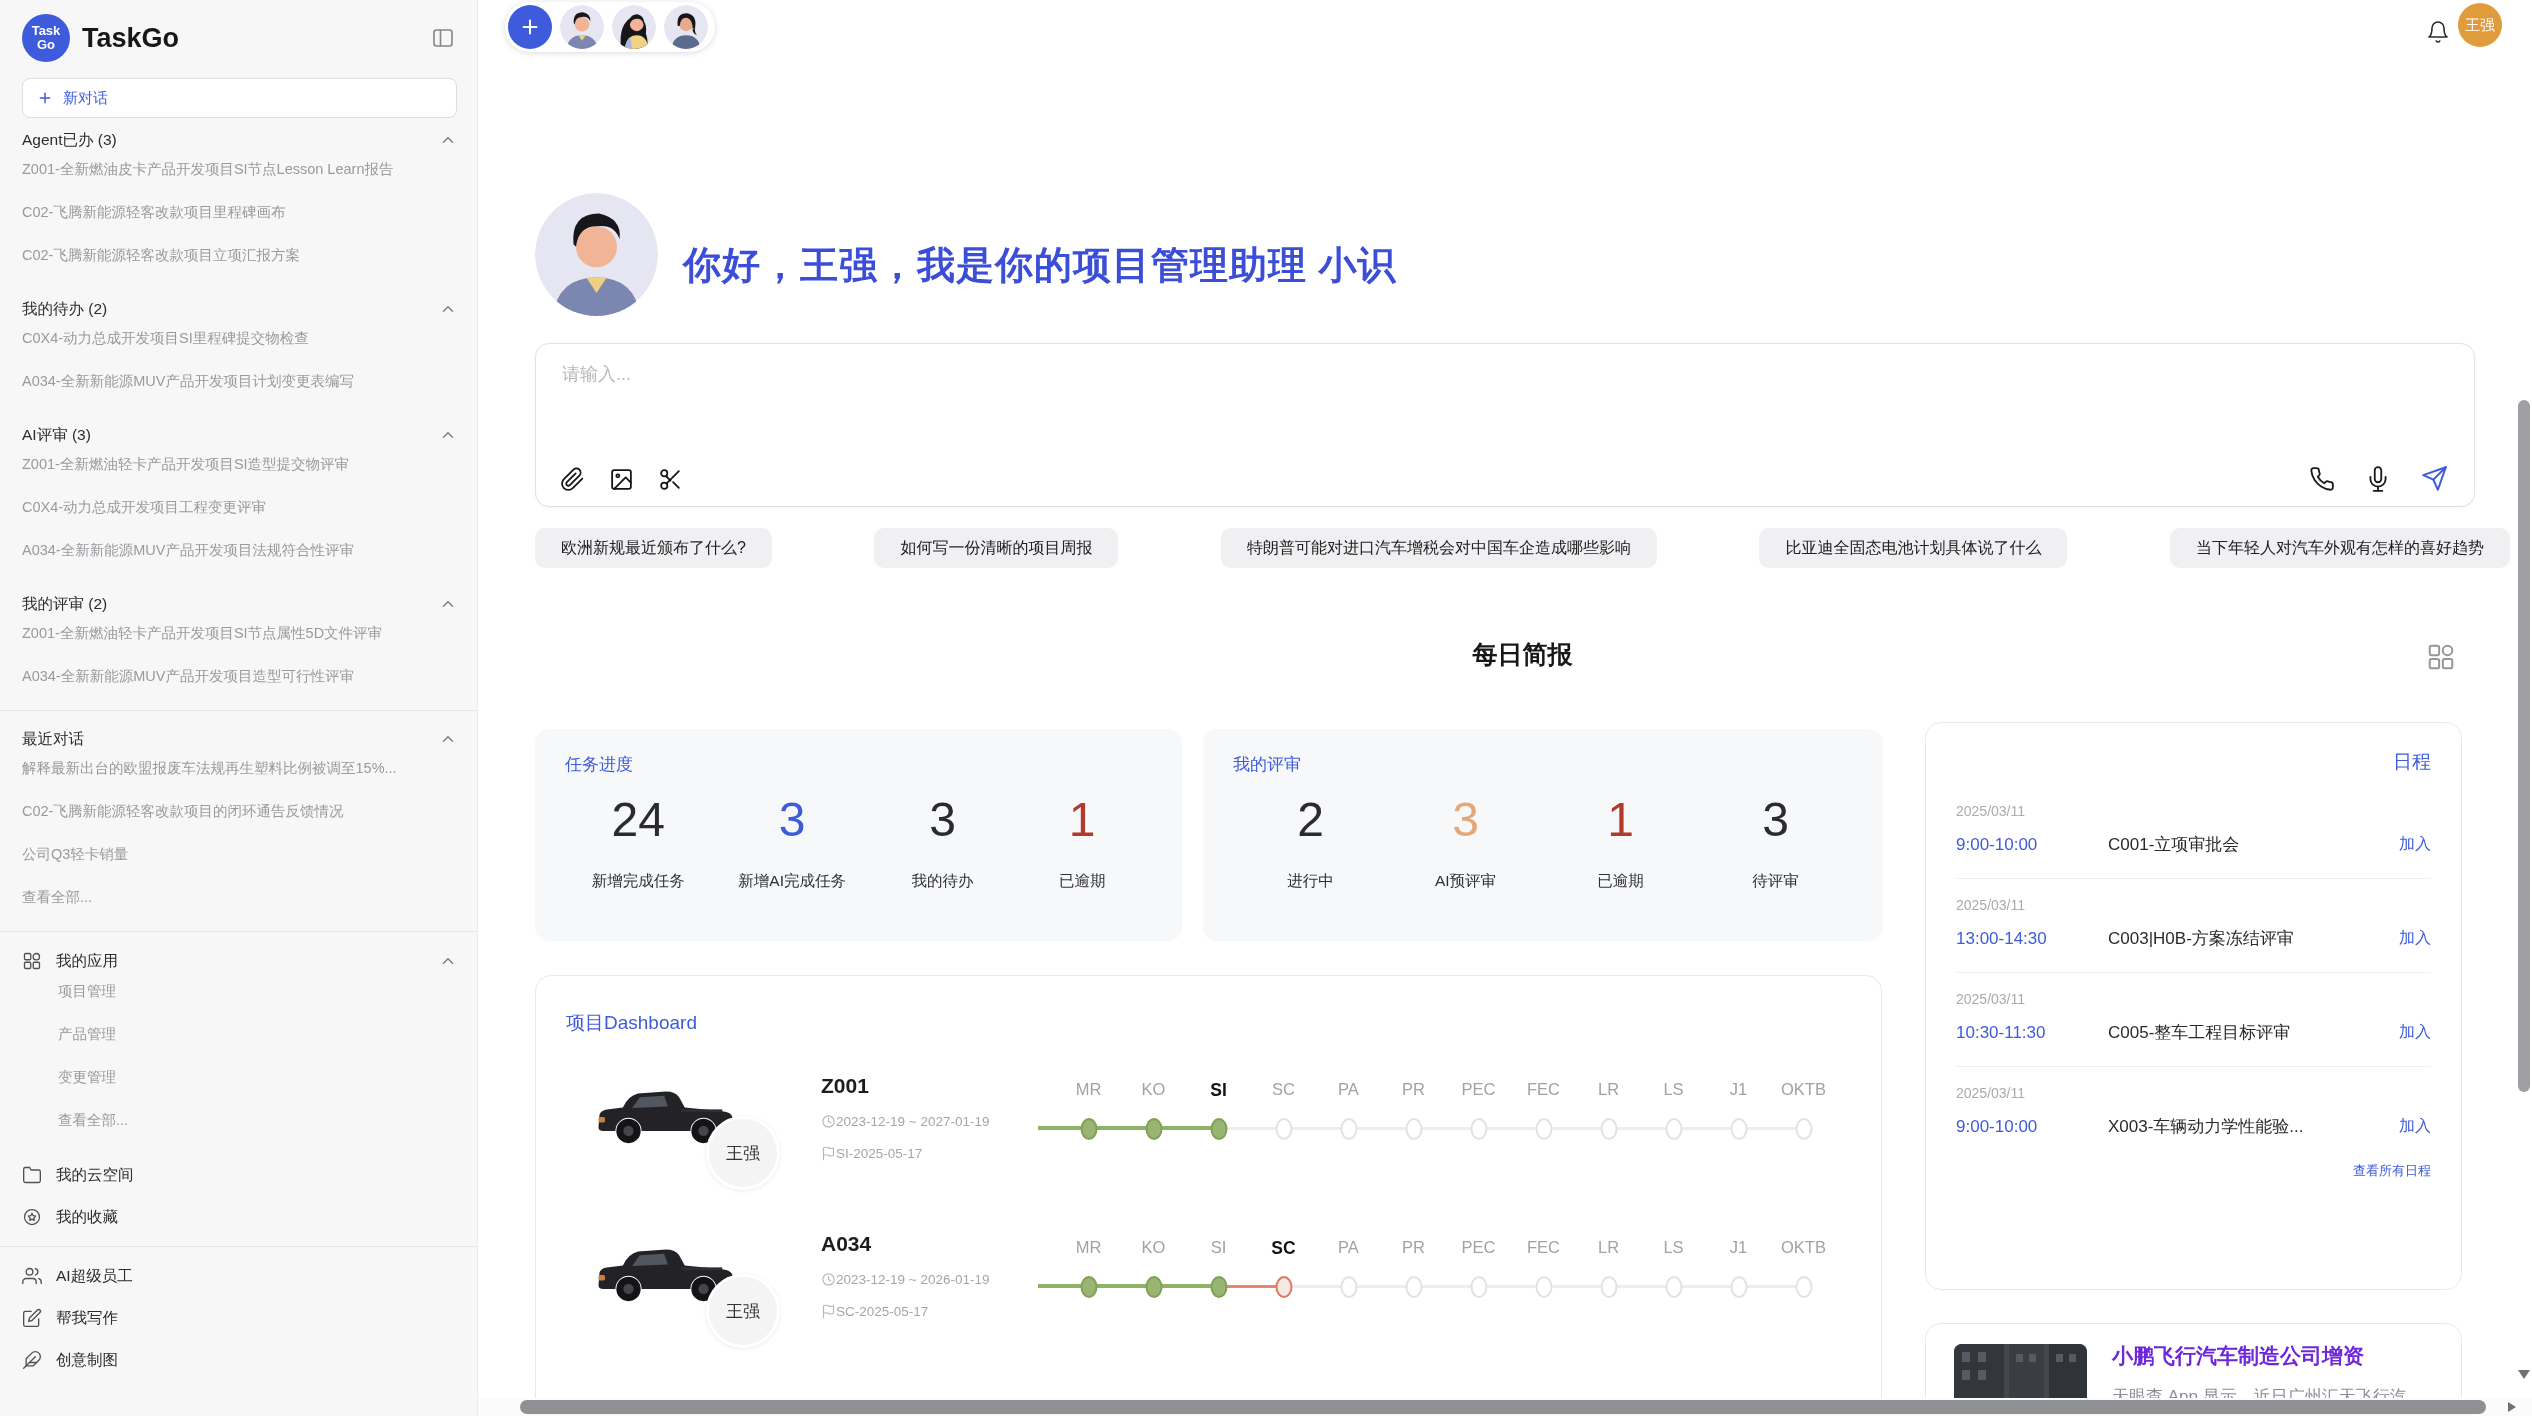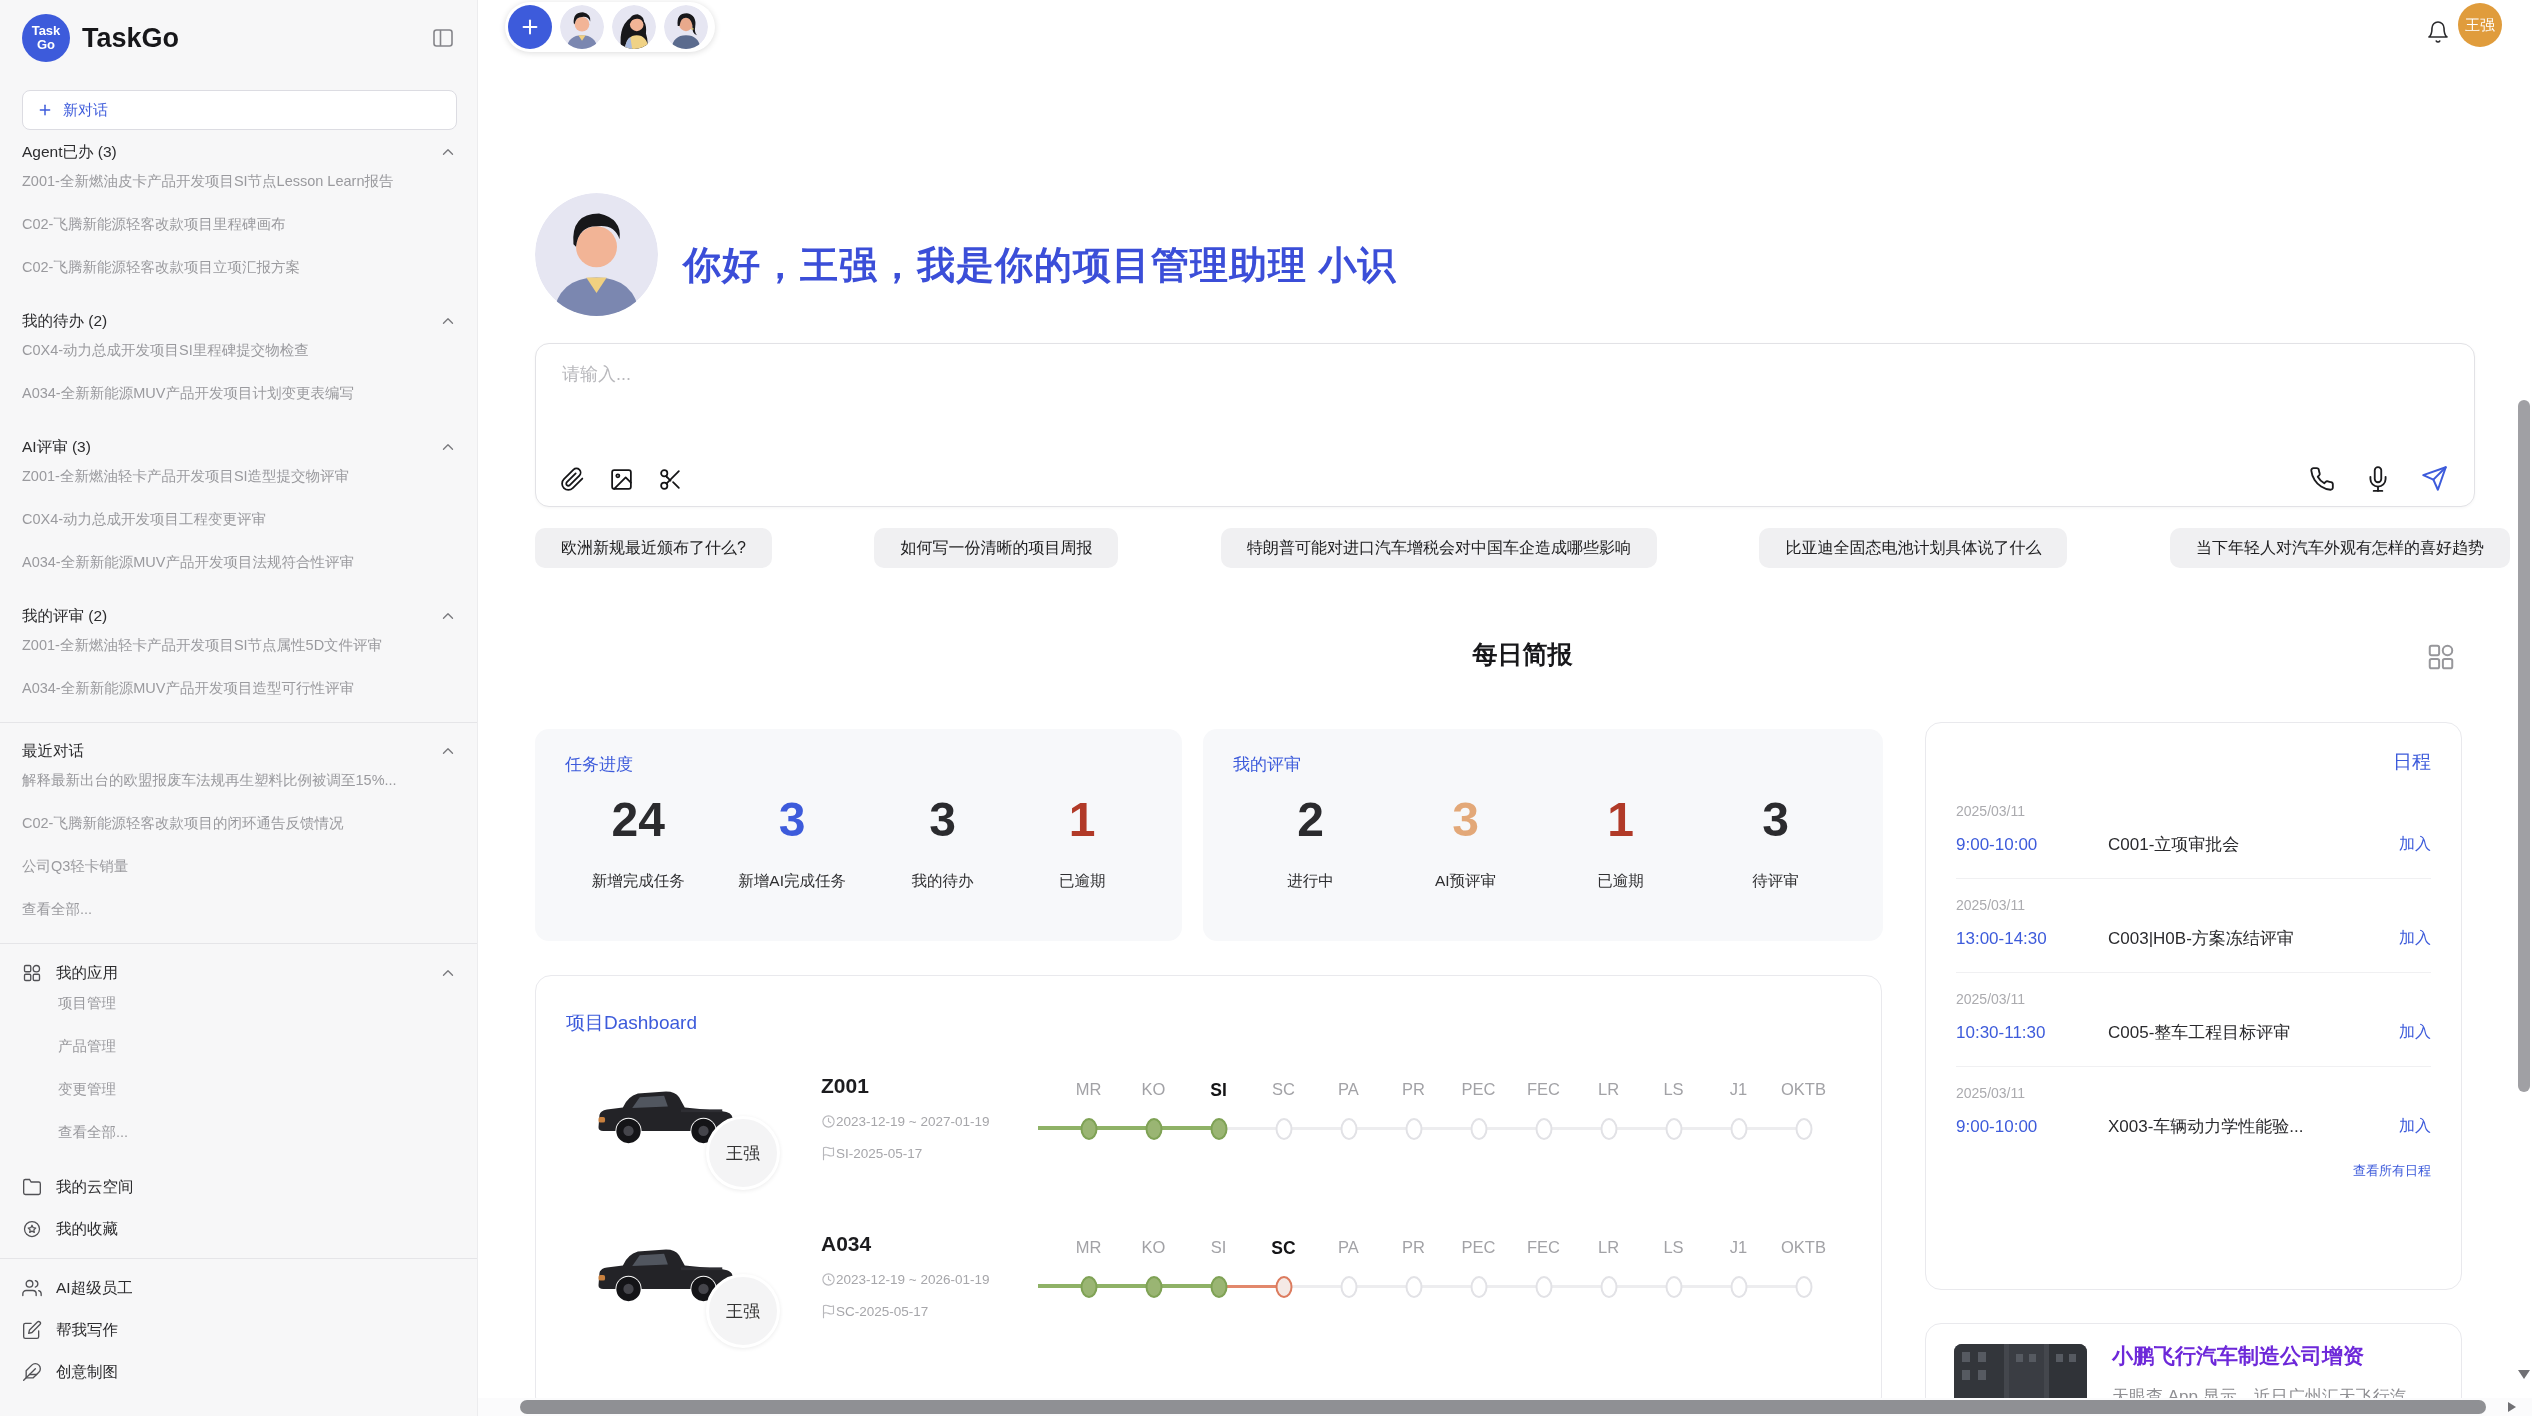--- a/index.html
+++ b/index.html
@@ -7,21 +7,21 @@
   body{font-family:"Liberation Sans",sans-serif;background:#fff;color:#222}
   #app{position:relative;width:2532px;height:1416px;overflow:hidden;background:#fff}
   svg{display:block}
 
   
   .sidebar{position:absolute;left:0;top:0;width:478px;height:1416px;background:#f7f7f8;border-right:1px solid #ececee;padding:12px 20px 0 22px;overflow:hidden}
   .side-head{display:flex;align-items:center;gap:12px;height:52px}
   .logo{width:48px;height:48px;border-radius:50%;background:#3d5bdb;color:#fff;display:flex;flex-direction:column;align-items:center;justify-content:center;font-size:13px;line-height:14px;font-weight:700}
   .side-title{font-size:27px;font-weight:700;color:#17171a;flex:1}
   .icon-btn{background:none;border:none;cursor:pointer;padding:2px}
-  .new-chat{margin-top:26px;height:40px;width:100%;background:#fff;border:1px solid #dcdce2;border-radius:8px;display:flex;align-items:center;gap:10px;padding:0 14px;color:#3d5bdb;font-size:15px;cursor:pointer}
+  .new-chat{margin-top:14px;height:40px;width:100%;background:#fff;border:1px solid #dcdce2;border-radius:8px;display:flex;align-items:center;gap:10px;padding:0 14px;color:#3d5bdb;font-size:15px;cursor:pointer}
   .side-sec-h{display:flex;align-items:center;justify-content:space-between;height:40px;margin-top:2px;font-size:15.5px;color:#2c2c2e}
   .side-item{height:20px;margin-bottom:23px;font-size:14.5px;color:#9a9a9e;white-space:nowrap;overflow:hidden;text-overflow:ellipsis;cursor:pointer}
   .side-div{height:1px;background:#e5e5e8;margin:8px -20px 8px -22px}
   .side-row{display:flex;align-items:center;gap:14px;height:42px;font-size:15.5px;color:#2c2c2e;cursor:pointer}
   .side-row .grow{flex:1}
   .side-sub{padding-left:36px;cursor:pointer}
   .chev{flex:none}
 
   
   .pill{position:absolute;left:505px;top:2px;height:50px;background:#fff;border-radius:26px;box-shadow:0 1px 6px rgba(0,0,0,.14);display:flex;align-items:center;gap:8px;padding:0 7px 0 3px;z-index:5}
@@ -48,21 +48,21 @@
 
   
   .brief-title{position:absolute;left:535px;top:638px;width:1975px;text-align:center;font-size:25px;font-weight:700;color:#17171a}
   .brief-grid{position:absolute;left:2424px;top:640px;cursor:pointer}
   .stat-card{position:absolute;top:729px;height:212px;background:#f7f8fa;border-radius:14px;padding:24px 30px}
   #task-card{left:535px;width:647px}
   #review-card{left:1203px;width:680px}
   .stat-card h3{font-size:17px;font-weight:400;color:#3d5bdb}
   .stats{display:flex;justify-content:space-around;margin-top:16px}
   .stat{text-align:center;min-width:86px}
-  .stat .v{font-size:48px;font-weight:700}
+  .stat .v{font-size:48px;font-weight:400}
   .stat .l{margin-top:24px;font-size:15.5px;color:#2f2f31}
   .c-dark{color:#2b2b2e}.c-blue{color:#3d5bdb}.c-red{color:#b13a28}.c-orange{color:#e3a878}
 
   
   .dash-card{position:absolute;left:535px;top:975px;width:1347px;height:438px;background:#fff;border:1px solid #e9e9ed;border-radius:16px;overflow:hidden}
   .dash-title{position:absolute;left:30px;top:34px;font-size:19px;color:#3d5bdb}
   .dash-filters{position:absolute;left:468px;top:26px;display:flex;gap:16px}
   .fchip{height:36px;border-radius:18px;padding:0 20px;display:flex;align-items:center;font-size:15.5px;background:#f6f6f8;border:1px solid #e4e4e8;color:#8f8f93;cursor:pointer;white-space:nowrap}
   .fchip.active{background:#fff;border:1.5px solid #3d5bdb;color:#3d5bdb}
   .proj{position:absolute;left:0;width:100%;height:152px}

